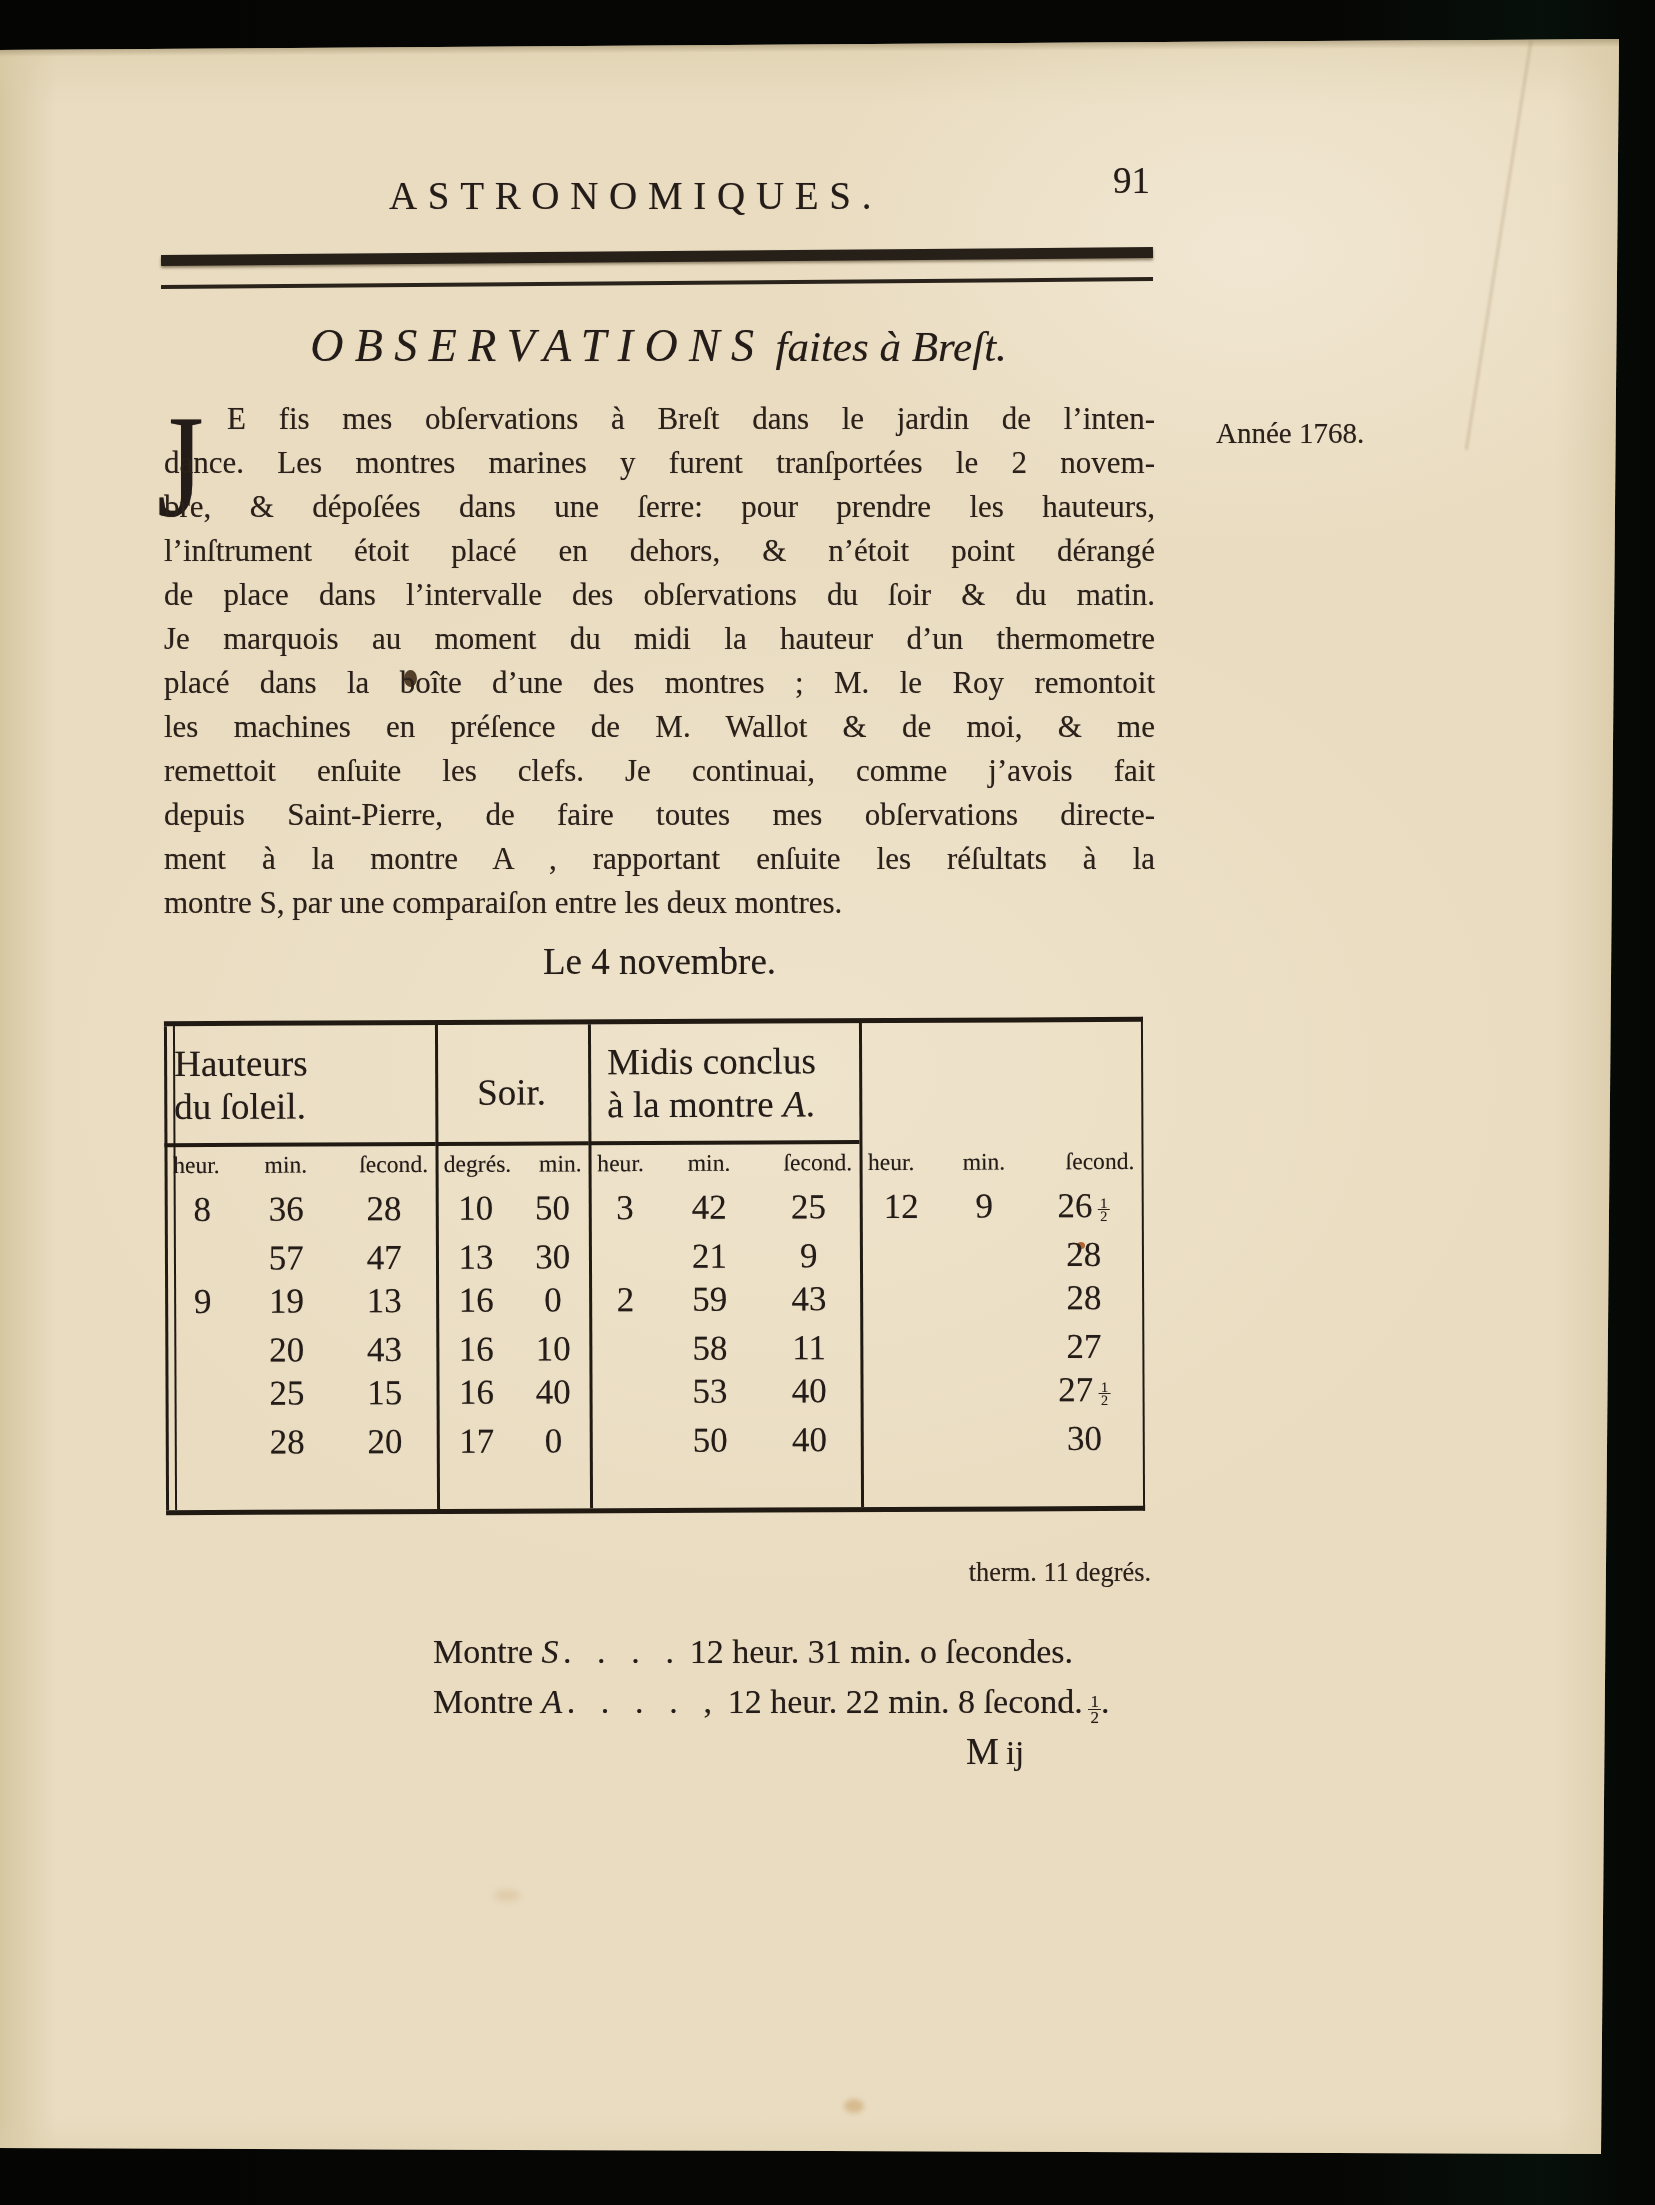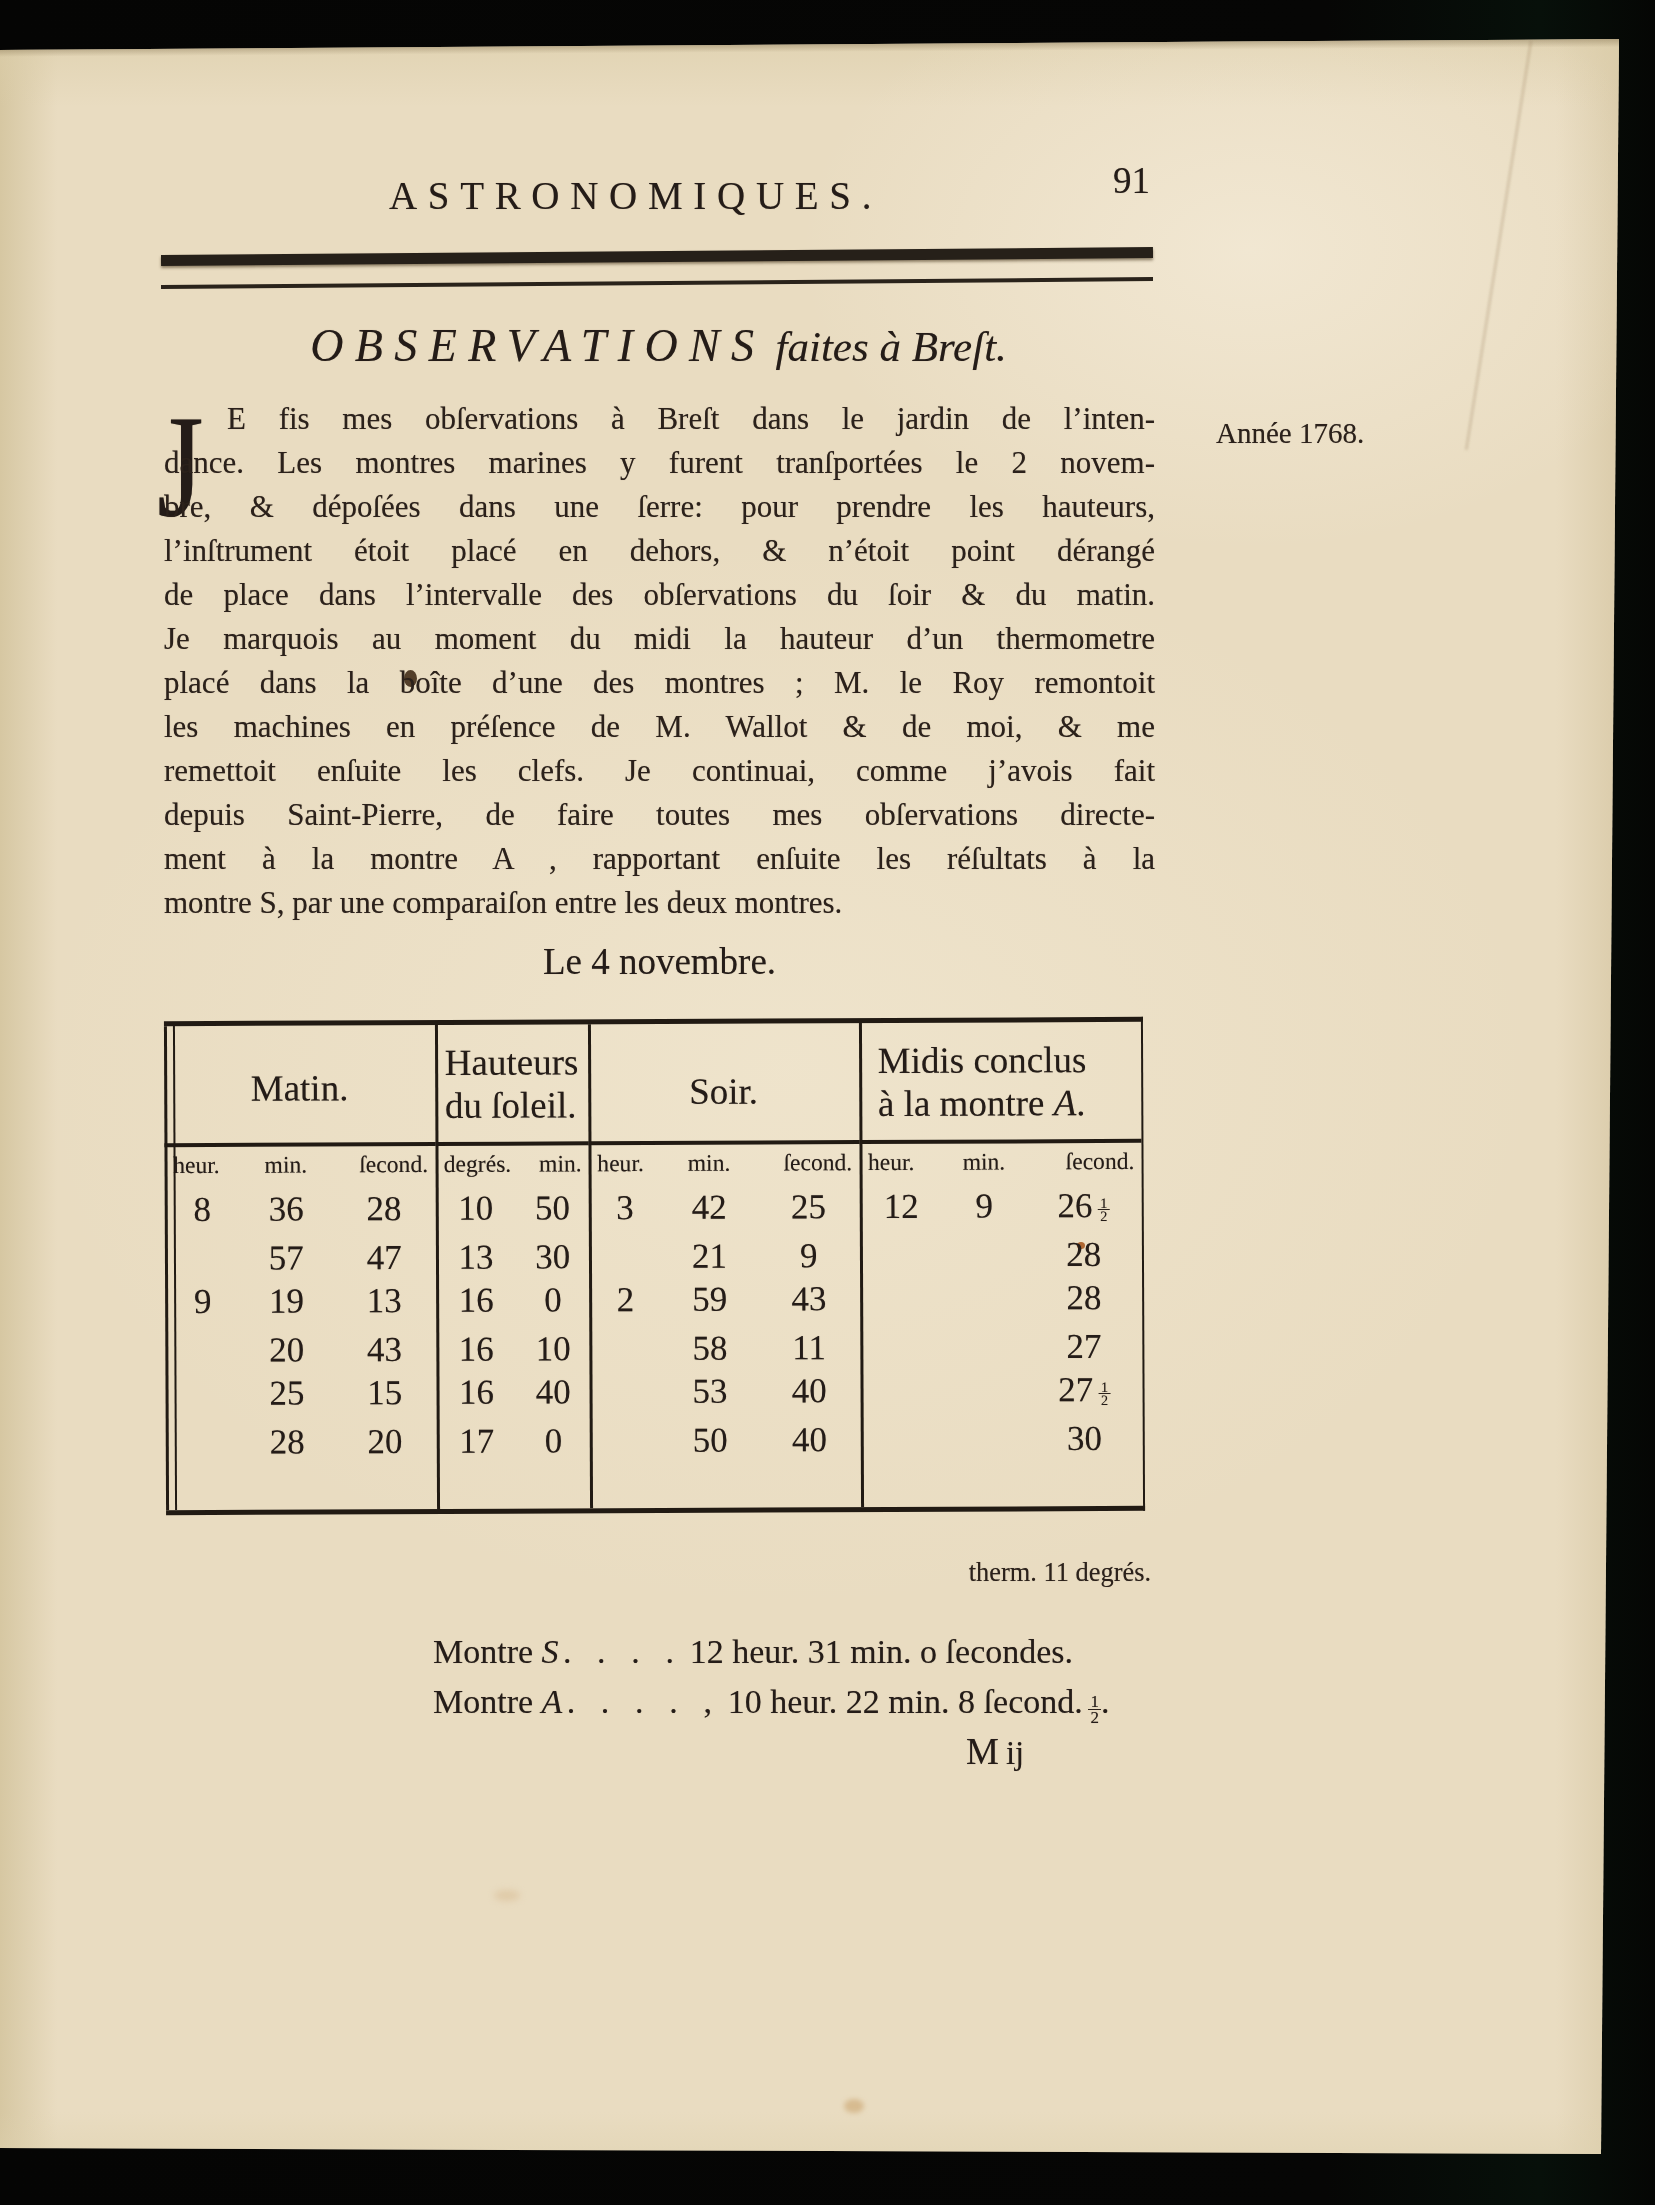--- a/index.html
+++ b/index.html
@@ -133,21 +133,20 @@
         <div class="pline">remettoit enſuite les clefs. Je continuai, comme j’avois fait</div>
         <div class="pline">depuis Saint-Pierre, de faire toutes mes obſervations directe-</div>
         <div class="pline">ment à la montre A , rapportant enſuite les réſultats à la</div>
         <div class="pline last">montre S, par une comparaiſon entre les deux montres.</div>
       </div>
 
     <div class="date-heading ink">Le 4 novembre.</div>
 
     <div class="obs-table" id="obs-table">
       <div class="thead">
-        <div class="ghead center1 ink">Matin.</div>
         <div class="ghead twolines ink">
           <div>Hauteurs</div>
           <div>du ſoleil.</div>
         </div>
         <div class="ghead center2 ink">Soir.</div>
         <div class="ghead twolines last ink">
           <div>Midis conclus</div>
           <div><span>à la montre </span><span class="it">A</span><span>.</span></div>
         </div>
       </div>
@@ -258,21 +257,21 @@
     </div>
 
     <div class="therm ink">therm. 11 degrés.</div>
 
     <div class="montre s ink">
       <span>Montre</span>
       <span class="it">S</span><span class="dots">. . . .</span><span>12 heur. 31 min. o ſecondes.</span>
     </div>
     <div class="montre a ink">
       <span>Montre</span>
-      <span class="it">A</span><span class="dots">. . . . ,</span><span>10 heur. 22 min. 8 ſecond.</span><span class="fr big">
+      <span class="it">A</span><span class="dots">. . . . ,</span><span>12 heur. 22 min. 8 ſecond.</span><span class="fr big">
           <span class="ft">1</span>
           <span class="fb">2</span>
         </span><span>.</span>
     </div>
 
     <div class="sig ink"><span>M</span><span class="small">ij</span></div>
   </div>
 </div>
 
 

